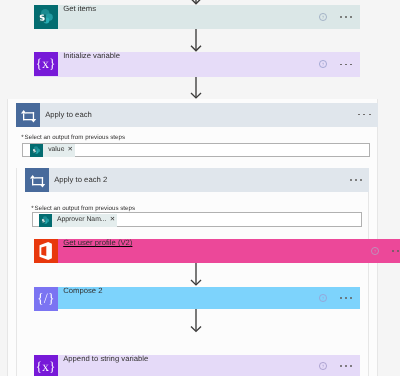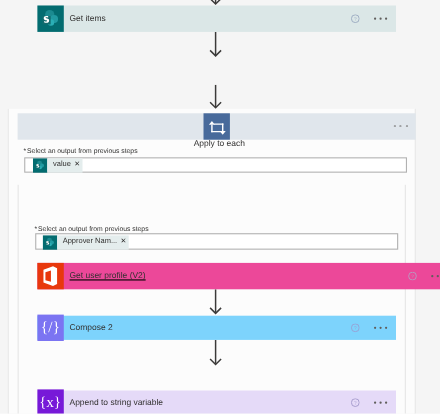--- a/index.html
+++ b/index.html
@@ -1,20 +1,20 @@
 <!DOCTYPE html>
 <html><head>
 <meta charset="utf-8">
 <title>Flow designer</title>
 <style>
   html,body{margin:0;padding:0;}
   body{width:400px;height:376px;background:#f5f5f5;font-family:"Liberation Sans",sans-serif;overflow:hidden;-webkit-font-smoothing:antialiased;text-rendering:geometricPrecision;}
   .canvas{position:relative;width:400px;height:376px;}
 
-  .card{position:absolute;display:flex;align-items:center;box-sizing:border-box;}
+  .card{position:absolute;display:flex;box-sizing:border-box;}
   .card .ico{width:24px;height:24px;flex:0 0 24px;display:block;}
   .card .title{font-size:7.7px;color:#323130;margin-left:5.2px;white-space:nowrap;line-height:1;}
   .card .right{position:absolute;right:0px;top:0;bottom:0;display:flex;align-items:center;}
   .helpico{width:8px;height:8px;display:block;}
   .dots{display:flex;gap:3.3px;align-items:center;}
   .dots i{width:1.9px;height:1.9px;border-radius:50%;background:#605e5c;display:block;}
 
   .arrow{position:absolute;}
   .scope{position:absolute;box-sizing:border-box;background:#fcfcfc;
          border:1px solid #e6e6e6;border-top:none;}
@@ -112,30 +112,49 @@
     </span>
   </div>
 
   <svg class="arrow" style="left:189px;top:29px;width:14px;height:23.5px" viewBox="0 0 14 23.5">
       <g stroke="#3b3a39" fill="none" stroke-width="1.35">
         <path d="M7 0 V21.1"></path>
         <path d="M2 16.8 7 21.8 12 16.8"></path>
       </g>
     </svg>
 
+  <div class="card" style="left:34px;top:52.3px;width:325.5px;height:24.3px;background:#e6dcf8;">
+    <span class="ico" style="background:#7719D8">
+      <svg viewBox="0 0 24 24" width="24" height="24">
+          <use href="#sym-varx"></use>
+        </svg>
+    </span>
+    <span class="title">Initialize variable</span>
+    <span class="right">
+      <svg class="helpico" viewBox="0 0 16 16" style="margin-right:13px">
+          <circle cx="8" cy="8" r="7.1" fill="none" stroke="#9098c8" stroke-width="1.5"></circle>
+          <use href="#sym-qmark" fill="#9098c8"></use>
+        </svg>
+      <span class="dots" style="margin-right:7.5px">
+          <i></i>
+          <i></i>
+          <i></i>
+        </span>
+    </span>
+  </div>
 
   <svg class="arrow" style="left:189px;top:76.6px;width:14px;height:22.5px" viewBox="0 0 14 22.5">
       <g stroke="#3b3a39" fill="none" stroke-width="1.35">
         <path d="M7 0 V20.2"></path>
         <path d="M2 15.9 7 20.9 12 15.9"></path>
       </g>
     </svg>
 
   <div class="scope" style="left:7px;top:98.5px;width:370.5px;height:290px;">
-    <div class="scope-head" style="left:8px;top:4px;right:-1px;flex-direction:column;">
+    <div class="scope-head" style="left:8px;top:4px;right:-1px;">
       <span class="ico" style="background:#486A9B">
         <svg viewBox="0 0 24 24" width="24" height="24">
             <use href="#sym-loop"></use>
           </svg>
       </span>
       <span class="title">Apply to each</span>
       <span class="dots">
           <i></i>
           <i></i>
           <i></i>
@@ -148,20 +167,33 @@
               <use href="#sym-sharepoint"></use>
             </svg></span>
         <span class="tbody">
             <span class="tlabel">value</span>
         <span class="tx">✕</span>
           </span>
       </span>
     </div>
 
     <div class="scope" style="left:8px;top:69.7px;width:353px;height:220px;">
+      <div class="scope-head" style="left:8px;top:0px;right:-1px;">
+        <span class="ico" style="background:#486A9B">
+          <svg viewBox="0 0 24 24" width="24" height="24">
+              <use href="#sym-loop"></use>
+            </svg>
+        </span>
+        <span class="title">Apply to each 2</span>
+        <span class="dots">
+            <i></i>
+            <i></i>
+            <i></i>
+          </span>
+      </div>
       <span class="fieldlabel" style="left:14.3px;top:37.4px;"><span class="req">*</span><span>Select an output from previous steps</span></span>
       <div class="inputbox" style="left:14.5px;top:44.2px;width:330px;height:14.4px;">
         <span class="token" style="left:6.5px;top:0.4px;">
           <span class="tico" style="background:#036C70"><svg viewBox="0 0 24 24" width="12.8" height="12.8">
                 <use href="#sym-sharepoint"></use>
               </svg></span>
           <span class="tbody">
               <span class="tlabel">Approver Nam...</span>
           <span class="tx">✕</span>
             </span>

